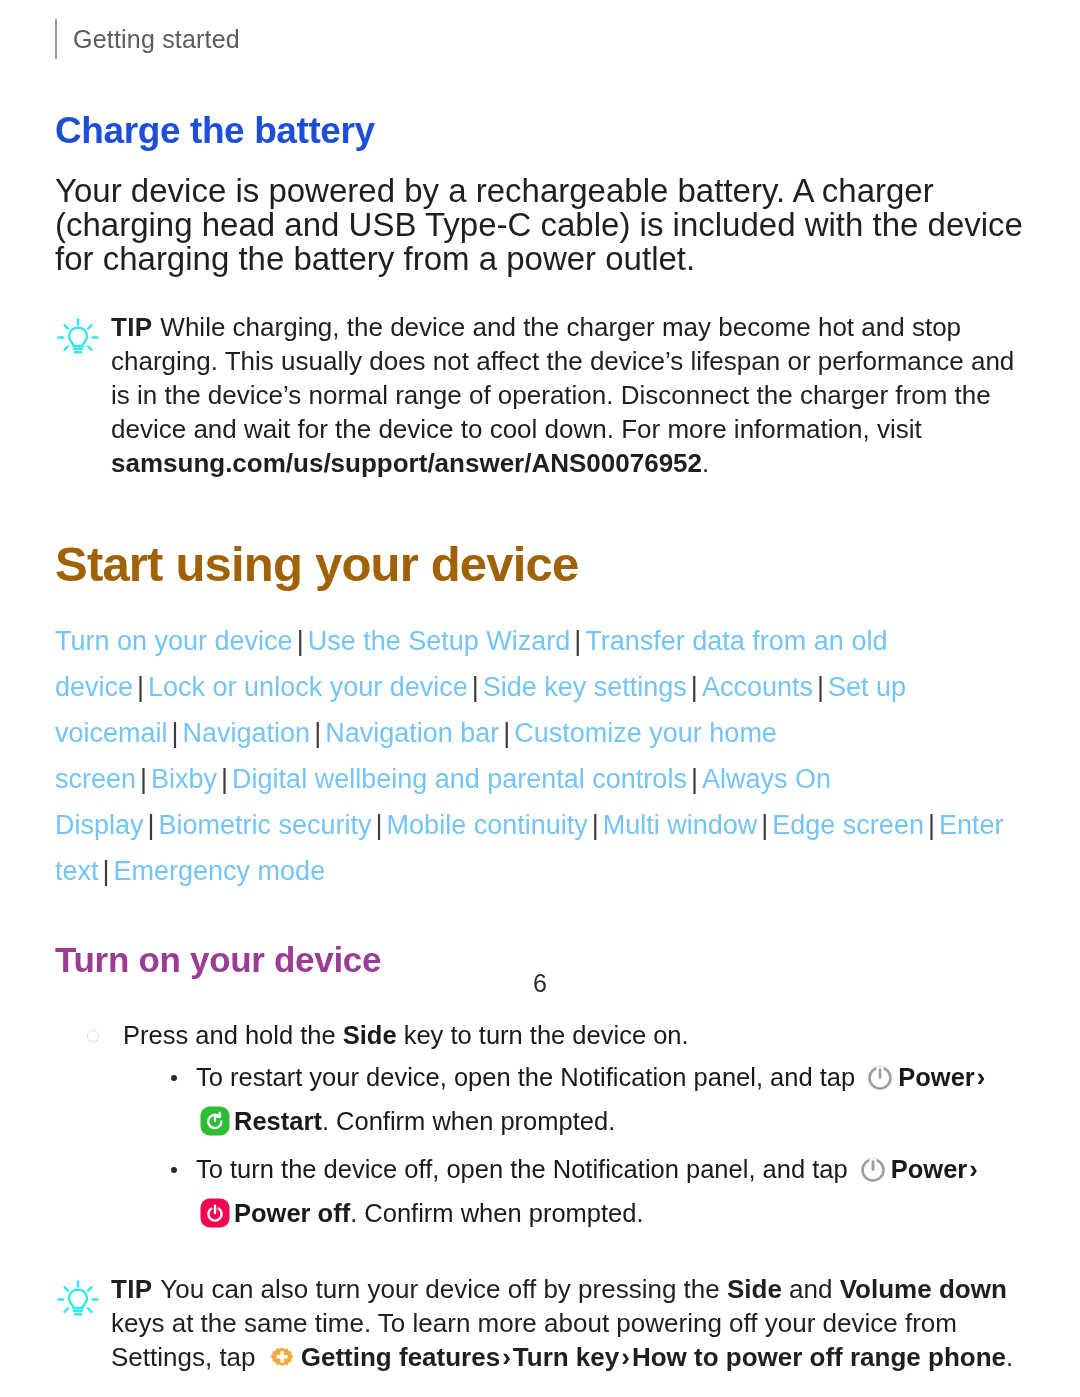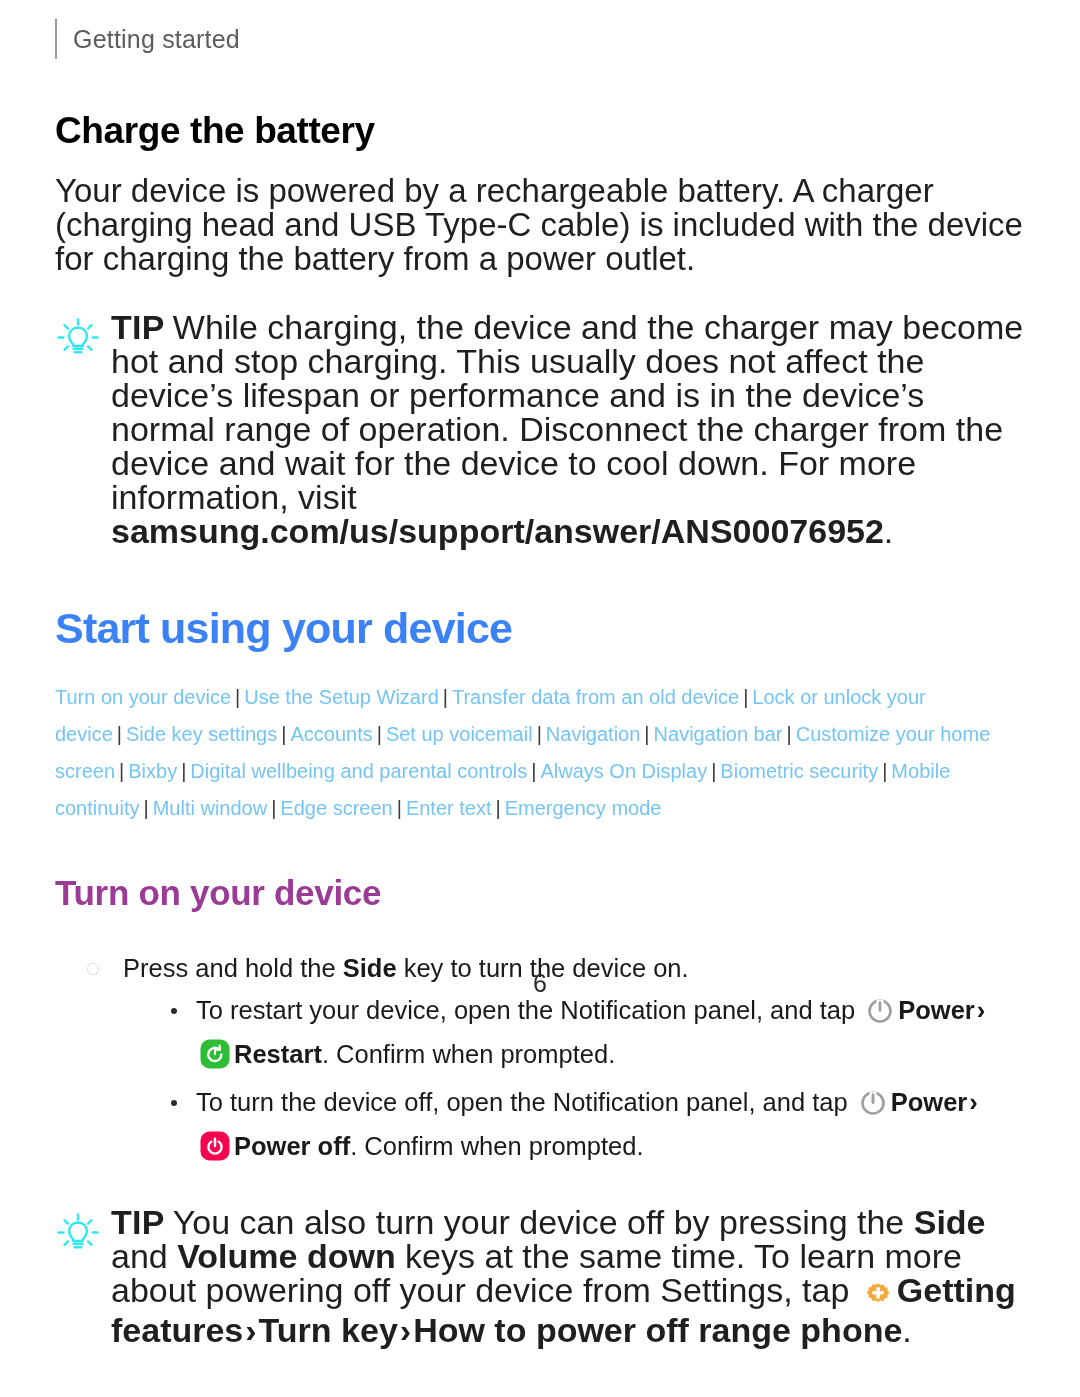--- a/index.html
+++ b/index.html
@@ -42,28 +42,28 @@
     font-size: 25px;
     color: #5c5c5c;
     letter-spacing: 0.2px;
     font-weight: 400;
   }
 
   
   h2.section-title {
     font-size: 37px;
     font-weight: bold;
-    color: #000000;
+    color: #1d4ed8;
     margin: 46px 0 0 0;
     letter-spacing: -0.4px;
   }
   h1.chapter-title {
-    font-size: 43px;
-    font-weight: bold;
-    color: #3b82f6;
+    font-size: 49px;
+    font-weight: bold;
+    color: #a16207;
     margin: 56px 0 0 0;
     letter-spacing: -0.8px;
   }
   h3.sub-title {
     font-size: 35px;
     font-weight: bold;
     color: #9b3b96;
     margin: 46px 0 0 0;
     letter-spacing: -0.3px;
   }
@@ -74,22 +74,22 @@
     line-height: 34px;
     margin: 22px 0 0 0;
     color: #1f1f1f;
     font-weight: 400;
   }
 
   b, strong { font-weight: bold; }
 
   
   .xref {
-    font-size: 20px;
-    line-height: 37px;
+    font-size: 27px;
+    line-height: 46px;
     color: #74c4f5;
     margin: 26px 0 0 0;
     max-width: 965px;
   }
   .xref a {
     color: #74c4f5;
     text-decoration: none;
   }
   .xref .sep {
     color: #3b3b3b;
@@ -104,21 +104,21 @@
     align-items: flex-start;
   }
   .tip-icon {
     flex: none;
     width: 46px;
     height: 40px;
     margin-top: 6px;
     margin-right: 10px;
   }
   .tip-body {
-    font-size: 34px;
+    font-size: 26px;
     line-height: 34px;
     color: #1f1f1f;
     flex: 1;
   }
   .tip-label {
     font-weight: bold;
     letter-spacing: 0.3px;
     margin-right: 8px;
   }
 

